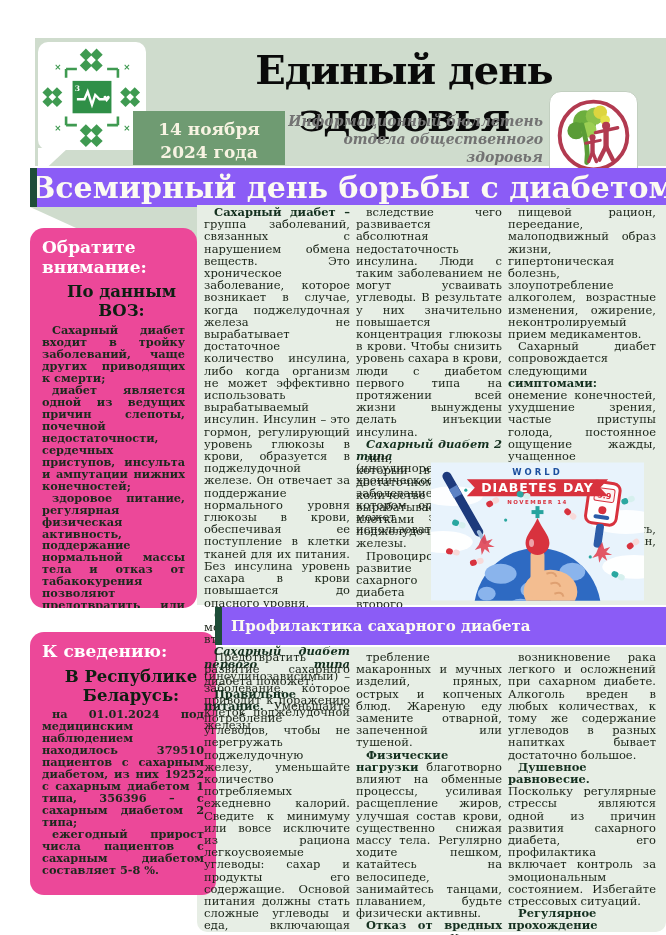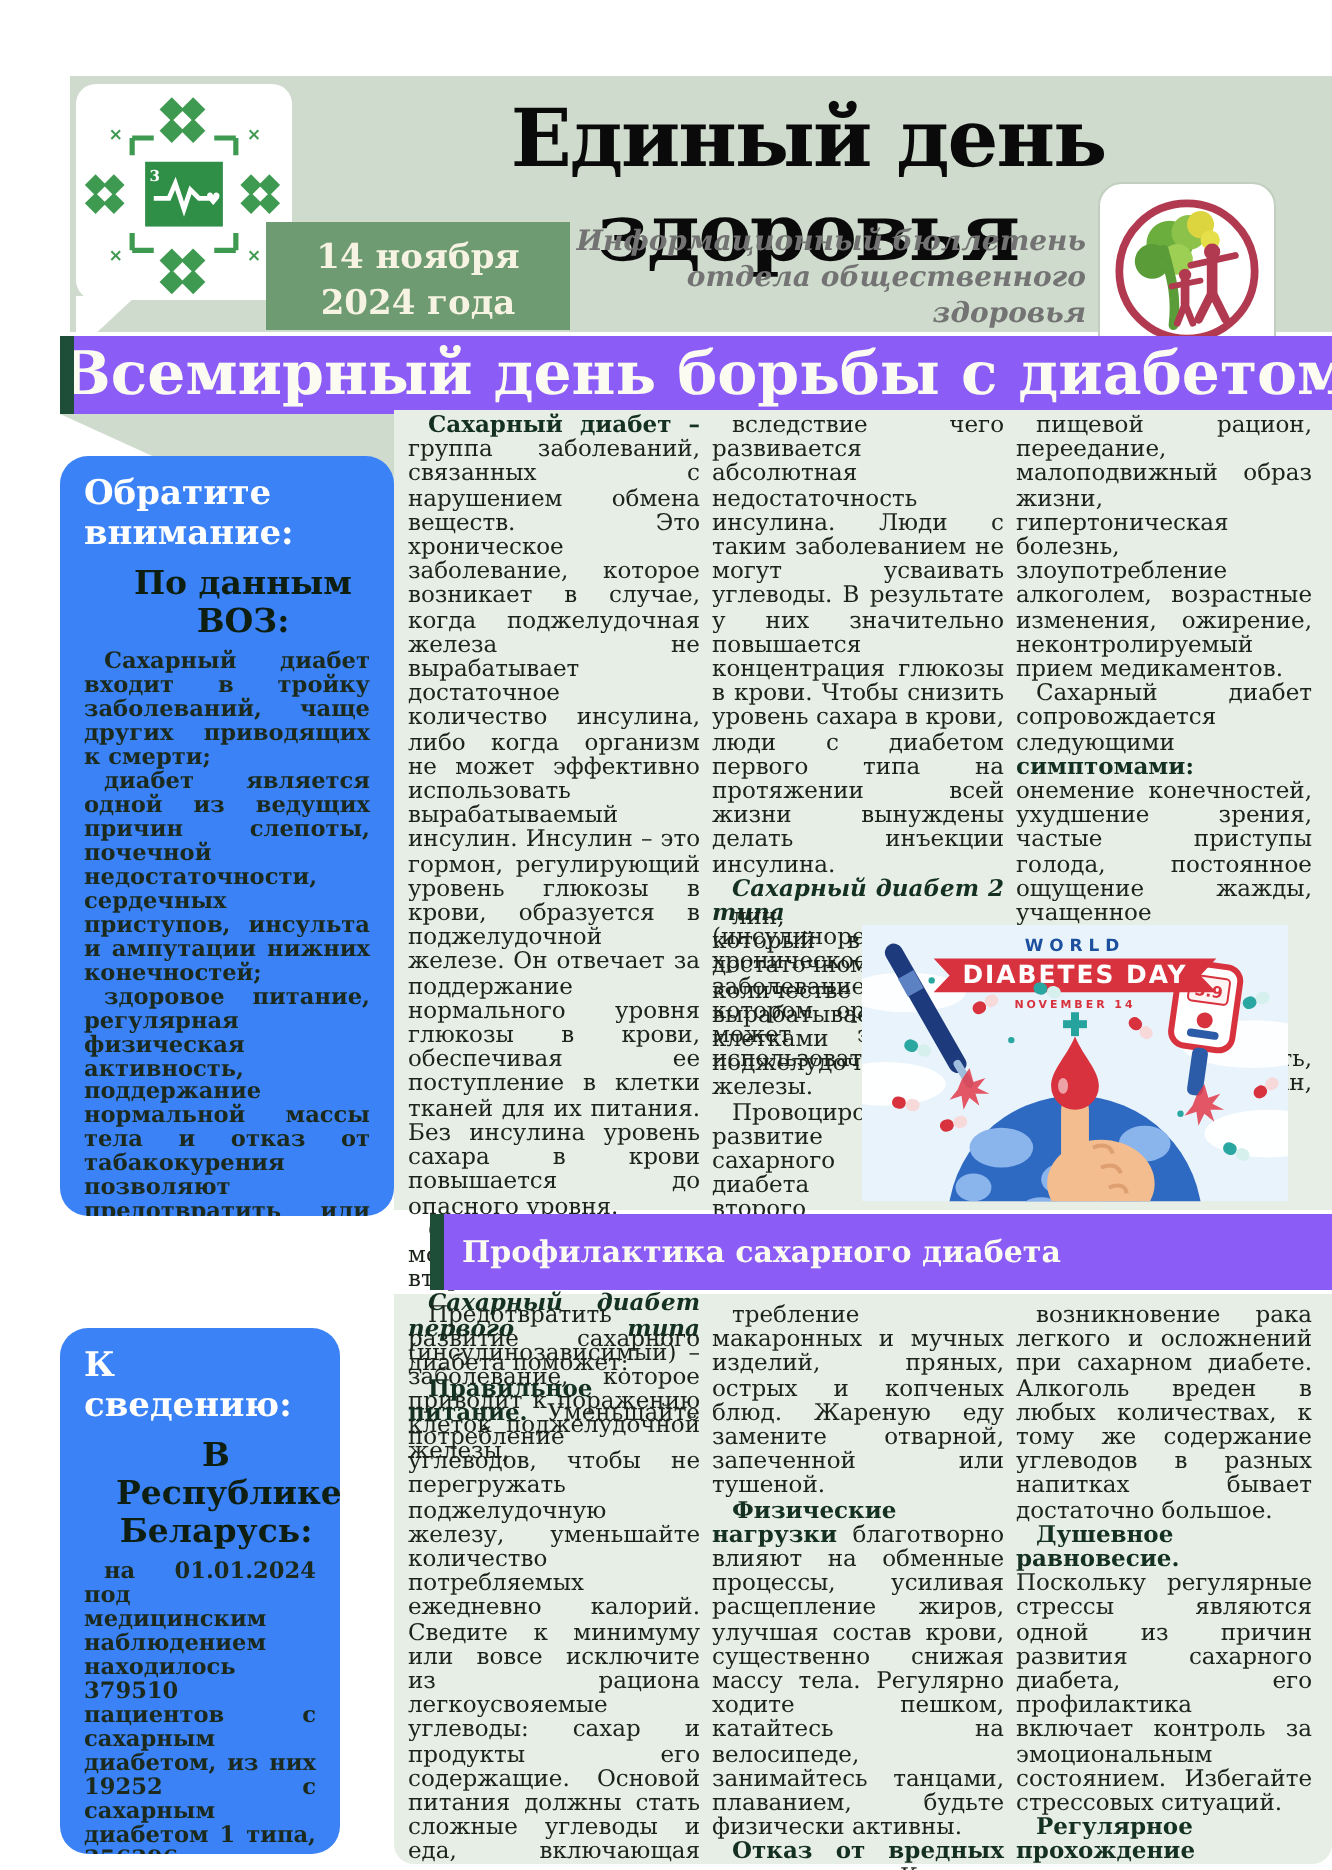--- a/index.html
+++ b/index.html
@@ -19,23 +19,23 @@
   
   .banner{background:#8b5cf6;color:#fcfbf2;font-weight:bold;white-space:nowrap;overflow:hidden;}
   .banner .strip{position:absolute;left:0;top:0;width:7px;height:100%;background:#1e4d38;}
   .banner1{left:30px;top:168px;width:636px;height:39px;font-size:30px;line-height:39px;text-align:center;}
   .banner2{left:197px;top:607px;width:469px;height:38px;font-size:15px;line-height:38px;padding-left:16px;box-sizing:border-box;margin-left:18px;}
   .decor-tri{left:30px;top:207px;width:167px;height:76px;background:#cfdccd;clip-path:polygon(0 0,100% 0,100% 100%);}
   
   .content-top{left:197px;top:205px;width:469px;height:400px;background:#e7eee5;}
   .content-bottom{left:197px;top:647px;width:469px;height:285px;background:#e7eee5;border-radius:0 0 10px 10px;}
   
-  .sb{background:#3b82f6;border-radius:14px;box-sizing:border-box;padding:10px 12px;overflow:hidden;}
+  .sb{background:#ec4899;border-radius:14px;box-sizing:border-box;padding:10px 12px;overflow:hidden;}
   .sb1{left:30px;top:228px;width:167px;height:380px;}
-  .sb2{left:30px;top:664px;width:140px;height:263px;}
+  .sb2{left:30px;top:632px;width:186px;height:263px;}
   .sb-label{color:#ffffff;font-weight:bold;font-size:17px;line-height:1.15;}
   .sb-heading{color:#0e1f12;font-weight:bold;font-size:16.5px;text-align:center;margin:6px 0 4px 16px;line-height:1.15;}
   .sb-body p{margin:0;text-indent:10px;text-align:justify;font-size:11.3px;line-height:1.06;
              font-weight:bold;color:#1b2a1d;}
   
   .col{font-size:11.5px;line-height:12.2px;text-align:justify;}
   .col p{margin:0;text-indent:10px;}
   .col .b{font-weight:bold;color:#14301f;}
   .col .i{font-style:italic;margin-top:38px;}
   .c-top{top:206px;}

